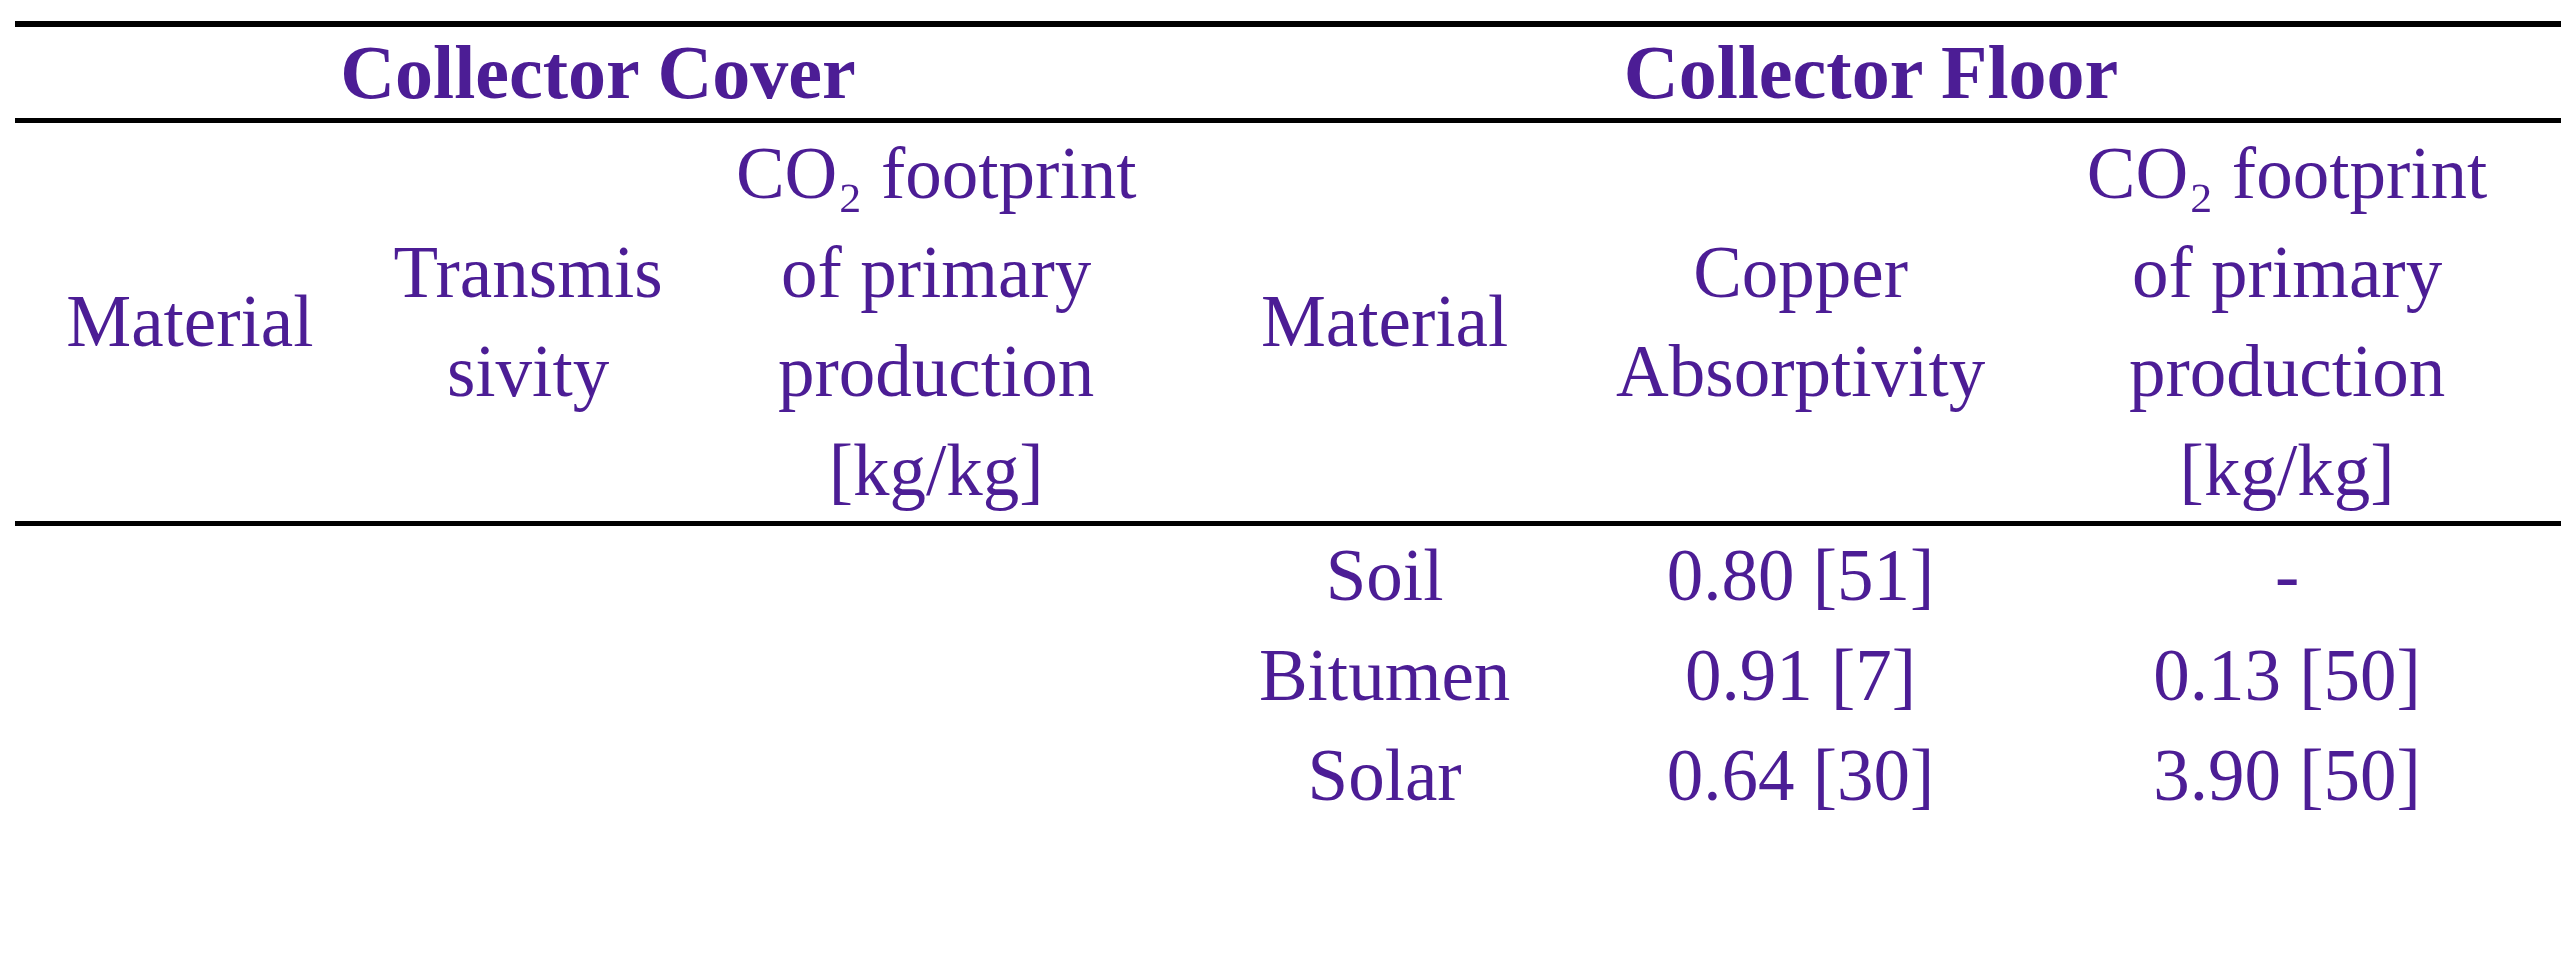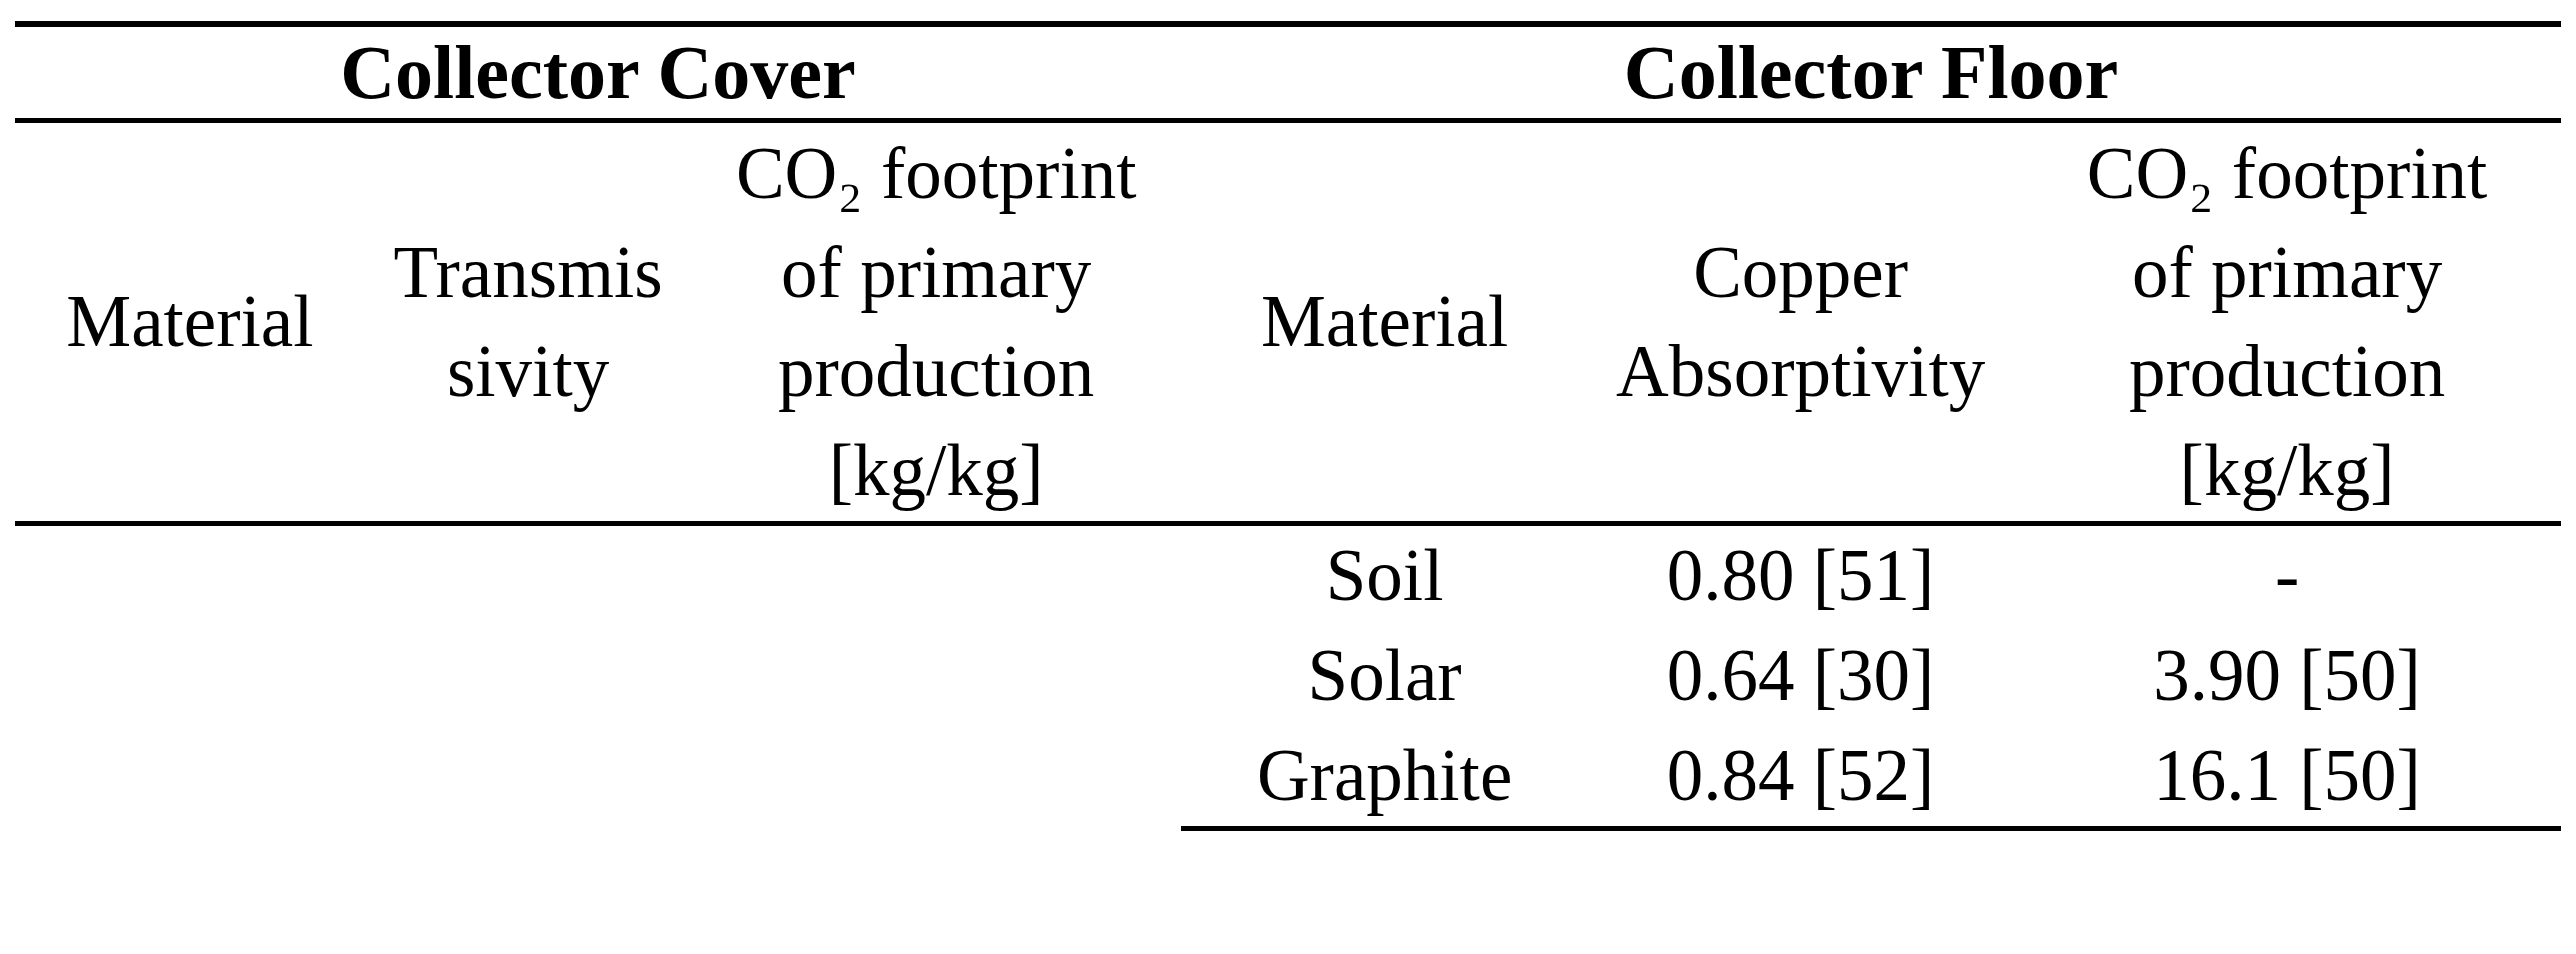--- a/index.html
+++ b/index.html
@@ -6,21 +6,21 @@
     margin: 0;
     padding: 0;
     background: #ffffff;
   }
   .page {
     position: relative;
     width: 2576px;
     height: 954px;
     background: #ffffff;
     font-family: "Liberation Serif", "DejaVu Serif", serif;
-    color: #000000;
+    color: #4c1d95;
     overflow: hidden;
   }
   .table-wrap {
     position: absolute;
     left: 15px;
     top: 20.6px;
     width: 2546px;
     display: flex;
     align-items: flex-start;
   }
@@ -123,27 +123,27 @@
 [kg/kg]</th>
         </tr>
       </thead>
       <tbody>
         <tr class="data-row">
           <td>Soil</td>
           <td>0.80 [51]</td>
           <td>-</td>
         </tr>
         <tr class="data-row">
+          <td>Bitumen</td>
+          <td>0.91 [7]</td>
+          <td>0.13 [50]</td>
+        </tr>
+        <tr class="data-row">
           <td>Solar</td>
           <td>0.64 [30]</td>
           <td>3.90 [50]</td>
-        </tr>
-        <tr class="data-row last">
-          <td>Graphite</td>
-          <td>0.84 [52]</td>
-          <td>16.1 [50]</td>
         </tr>
       </tbody>
     </table>
 
   </div>
 </div>
 
 
 </body></html>

